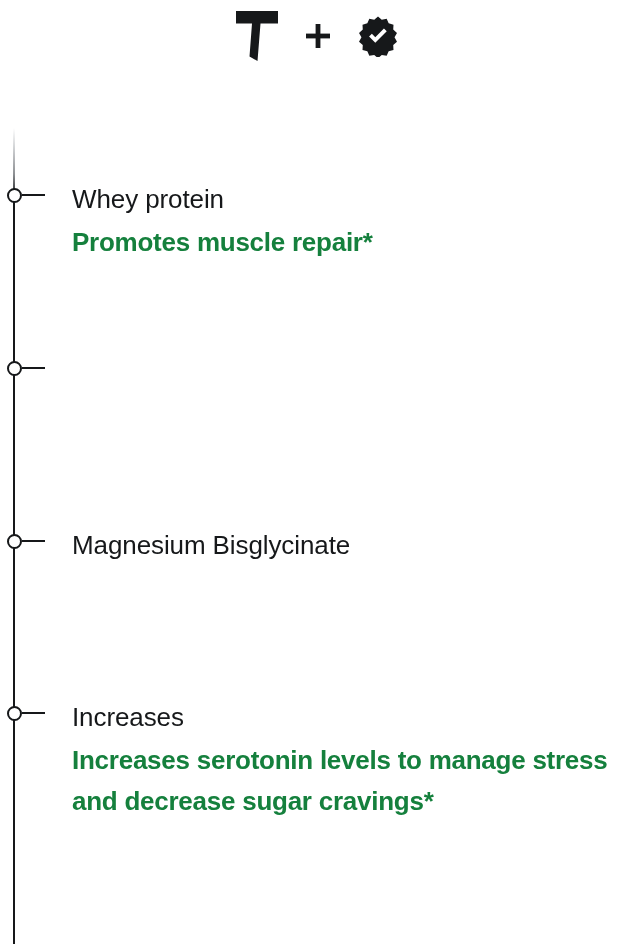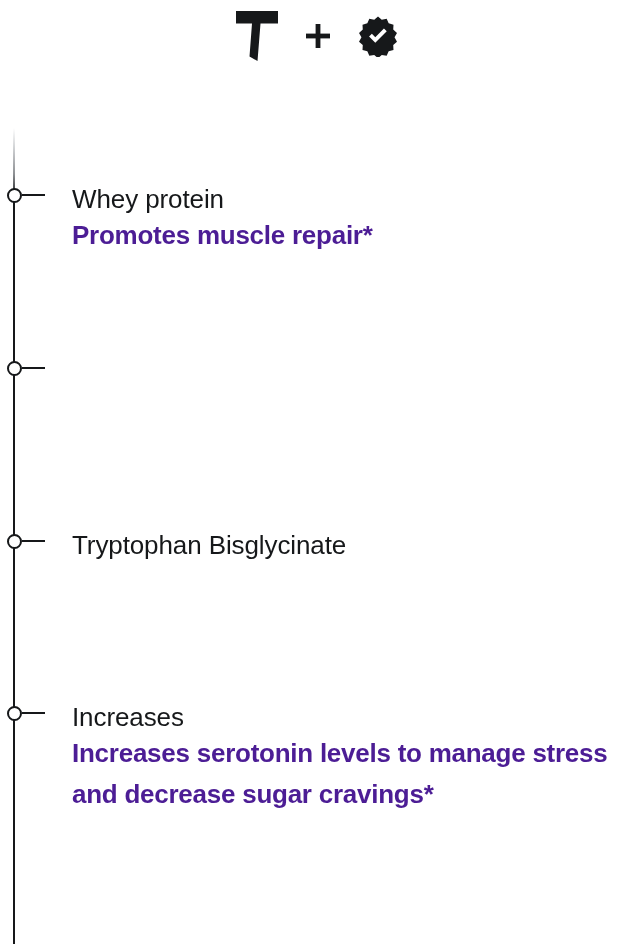--- a/index.html
+++ b/index.html
@@ -107,26 +107,26 @@
   }
   .entry-name {
     font-size: 26px;
     font-weight: 400;
     line-height: 30px;
     letter-spacing: -0.1px;
     color: #16181a;
     white-space: nowrap;
   }
   .entry-benefit {
-    margin-top: 1px;
+    margin-top: 8px;
     font-size: 26px;
     font-weight: 700;
     line-height: 41px;
     letter-spacing: -0.25px;
-    color: #4c1d95;
+    color: #15803d;
   }
 
   .e1 { top: 184px; }
   .e2 { top: 357px; }
   .e3 { top: 530px; }
   .e4 { top: 702px; }
 </style>
 </head>
 <body>
 
@@ -170,21 +170,21 @@
     <div class="entry-body">
     </div>
   </div>
 
   <div class="entry e3">
     <div class="entry-marker">
       <span class="marker-dot"></span>
       <span class="marker-tick"></span>
     </div>
     <div class="entry-body">
-      <div class="entry-name">Tryptophan Bisglycinate</div>
+      <div class="entry-name">Magnesium Bisglycinate</div>
     </div>
   </div>
 
   <div class="entry e4">
     <div class="entry-marker">
       <span class="marker-dot"></span>
       <span class="marker-tick"></span>
     </div>
     <div class="entry-body">
       <div class="entry-name">Increases</div>

